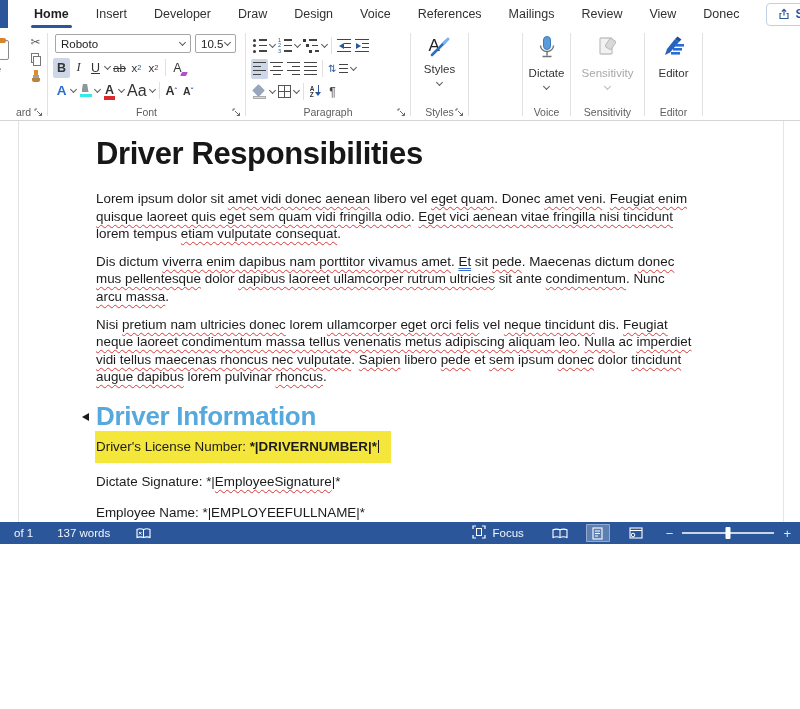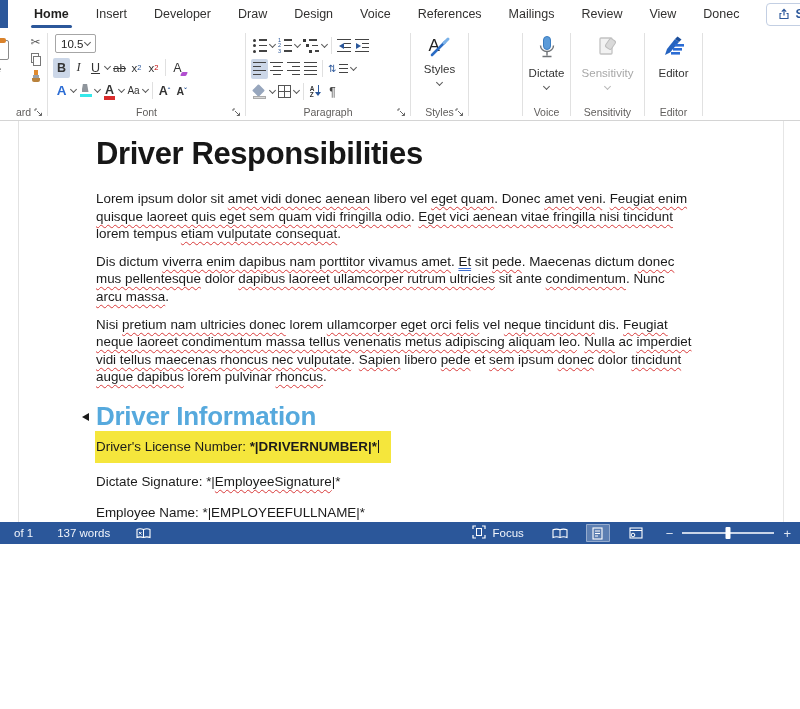--- a/index.html
+++ b/index.html
@@ -59,21 +59,21 @@
   .subsup sub, .subsup sup { font-size:7.5px; }
   .sub2 { color:#2b579a; } .sup2 { color:#c00000; }
   .clearfmt { font-size:12.5px; position:relative; }
   .clearfmt .ers { position:absolute; right:-1px; bottom:2px; width:6px; height:4px; background:#b24fd0; transform:skewX(-25deg); border-radius:1px; }
   .effA { color:#2b6cd4; font-weight:bold; font-size:13.5px; }
   .hl-pen { width:12px; height:13px; position:relative; }
   .hl-pen .nib { position:absolute; top:0; left:2px; width:7px; height:8px; background:#8f959c; clip-path:polygon(20% 0,80% 0,100% 100%,0 100%); }
   .hl-pen .bar { position:absolute; bottom:0; left:0; width:12px; height:3.5px; background:#35e8ea; }
   .fcA { font-weight:bold; font-size:12.5px; position:relative; line-height:1; }
   .fcA .bar { position:absolute; bottom:-3px; left:-1px; right:-1px; height:3.5px; background:#d92b2b; }
-  .caseAa { font-size:10px; }
+  .caseAa { font-size:16px; }
   .growA { font-weight:bold; font-size:12.5px; } .growA sup { font-size:7px; color:#2b579a; }
   .shrinkA { font-weight:bold; font-size:10.5px; } .shrinkA sup { font-size:7px; color:#2b579a; }
 
   .g-para { width:164px; }
   .li-ic { display:flex; flex-direction:column; gap:2.5px; }
   .li-ic .r { display:flex; align-items:center; gap:2.5px; }
   .li-ic .b { width:3px; height:3px; background:#3a3a3a; border-radius:50%; flex:none; }
   .li-ic .q { width:3px; height:3px; background:#3a3a3a; flex:none; }
   .li-ic .n { width:4px; font-size:5.5px; color:#2b579a; line-height:3px; flex:none; text-align:center; }
   .li-ic .s { height:1.5px; background:#444; width:8px; }
@@ -206,20 +206,24 @@
           <svg width="9" height="9" viewBox="0 0 9 9">
               <path d="M1 3V1H3 M3 3L7.5 7.5 M7.5 7.5V4.8 M7.5 7.5H4.8" stroke="#666" stroke-width="1" fill="none"></path>
             </svg>
         </span>
       </div>
     </div>
     <div class="gdiv"></div>
 
     <div class="group g-font">
       <div class="combos">
+        <div class="combo name">
+          <span>Roboto</span>
+            <span class="chv"></span>
+        </div>
         <div class="combo size">
           <span>10.5</span>
             <span class="chv"></span>
         </div>
       </div>
       <div class="btnrow">
         <span class="rbtn on bold-b">B</span>
         <span class="rbtn ital-i">I</span>
         <span class="rbtn und-u">U</span>
         <span class="chv"></span>

